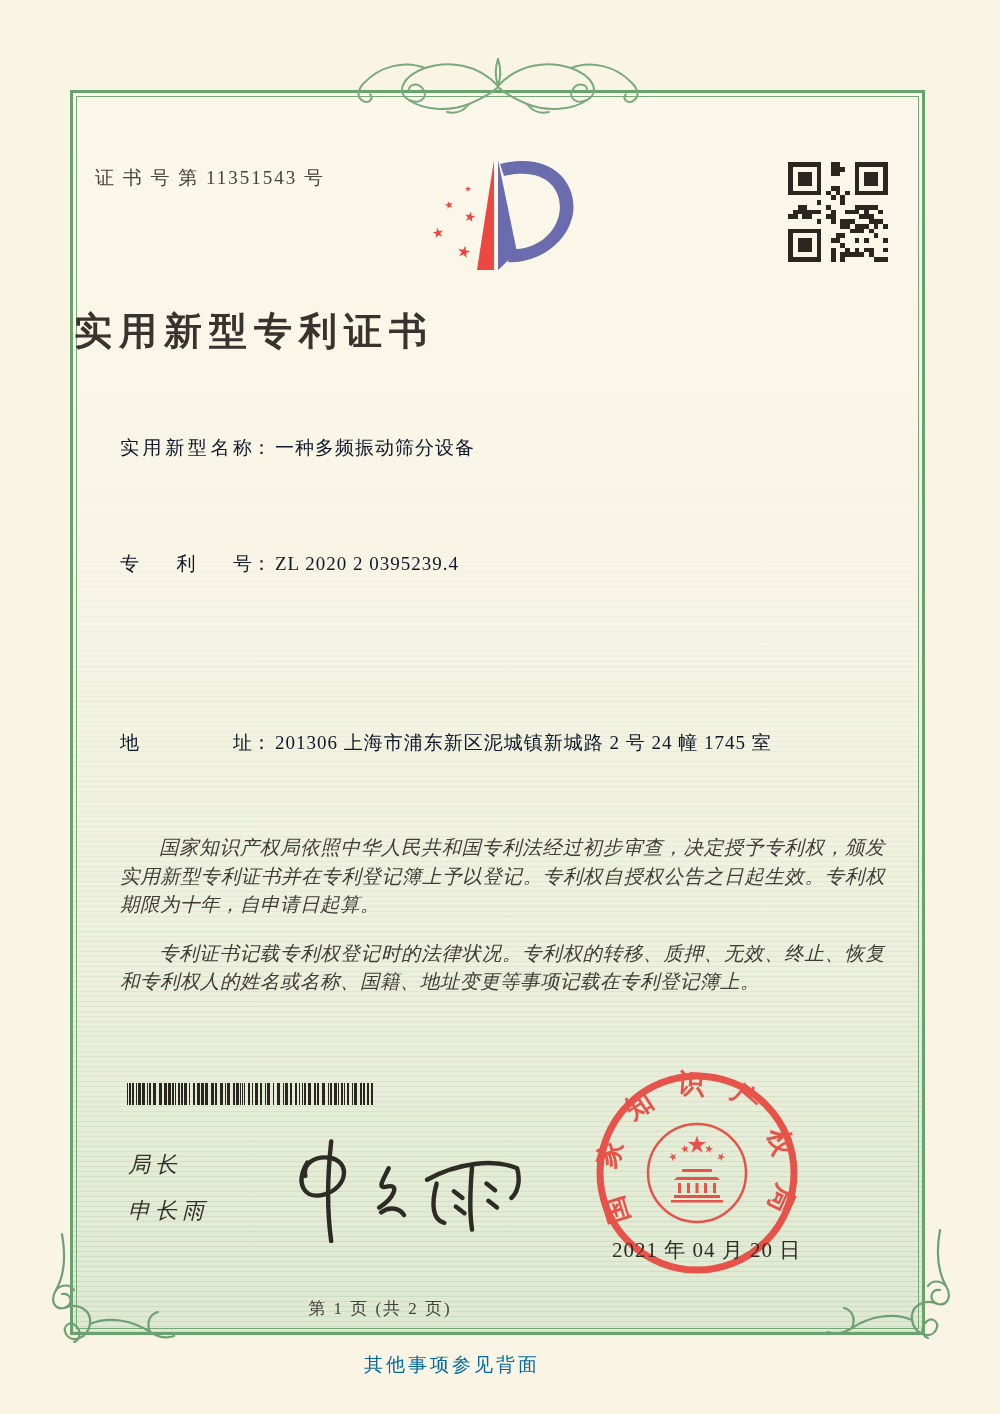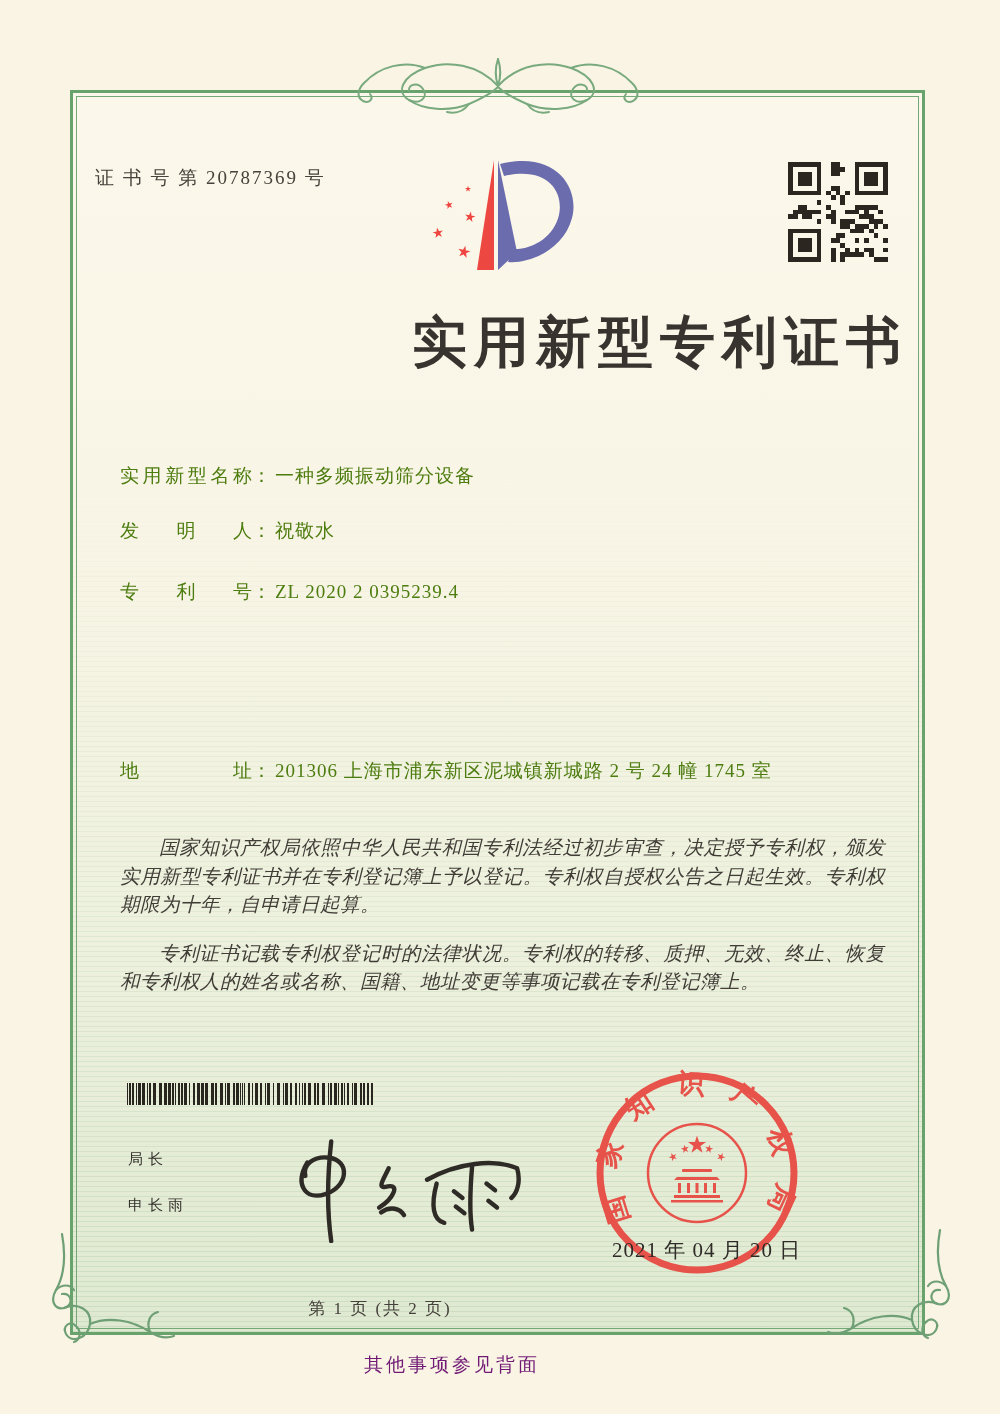--- a/index.html
+++ b/index.html
@@ -16,43 +16,43 @@
   .frame::before{content:"";position:absolute;inset:3px;border:1px solid #74a877;}
   .frame::after{
     content:"";position:absolute;inset:0;pointer-events:none;
     background:repeating-linear-gradient(0deg,rgba(104,160,108,0.16) 0 1px,transparent 1px 5px);
     -webkit-mask-image:linear-gradient(180deg,transparent 0 28%,rgba(0,0,0,.45) 55%,#000 100%);
             mask-image:linear-gradient(180deg,transparent 0 28%,rgba(0,0,0,.45) 55%,#000 100%);
   }
   .abs{position:absolute;}
   .cert-no{left:95px;top:165px;font-size:19px;letter-spacing:2px;color:#46423c;}
   .title{
-    left:59px;width:849px;top:306px;text-align:right;
-    font-size:55px;font-weight:600;letter-spacing:7px;color:#37332e;
-  }
-  .field-row{position:absolute;left:120px;width:780px;font-size:19px;color:#4d7c0f;margin-top:28px;}
+    left:74px;width:849px;top:306px;text-align:left;
+    font-size:38px;font-weight:600;letter-spacing:7px;color:#37332e;
+  }
+  .field-row{position:absolute;left:120px;width:780px;font-size:19px;color:#0f172a;}
   .r0{top:435px}.r1{top:490px}.r2{top:551px}.r3{top:610px}.r4{top:670px}.r5{top:730px}.r6{top:790px}
   .flabel{display:inline-block;width:132px;text-align:justify;text-align-last:justify;vertical-align:baseline;}
   .fcolon{display:inline-block;margin-right:4px;}
   .fvalue{letter-spacing:1px;}
   .fgroup-b{position:absolute;left:368px;top:0;}
   .paras{
     left:120px;top:834px;width:765px;font-size:19.5px;line-height:28.5px;
     text-align:justify;color:#403c36;letter-spacing:0.5px;font-style:italic;
   }
   .paras p{margin:0;text-indent:2em;}
   .paras p + p{margin-top:20px;}
   .sig-title,.sig-name{
     left:128px;font-family:"Liberation Sans","DejaVu Sans",sans-serif;
-    font-size:15px;letter-spacing:5px;color:#34312c;
+    font-size:22px;letter-spacing:5px;color:#34312c;font-style:italic;
   }
   .sig-title{top:1150px;} .sig-name{top:1196px;}
   .seal-date{left:612px;top:1236px;font-size:21px;letter-spacing:1px;color:#2e2b27;}
   .page-ind{left:0;width:760px;top:1297px;text-align:center;font-size:17px;letter-spacing:2px;color:#44403a;}
-  .back-note{left:0;width:904px;top:1352px;text-align:center;font-size:19px;letter-spacing:3px;color:#701a75;}
+  .back-note{left:0;width:904px;top:1352px;text-align:center;font-size:19px;letter-spacing:3px;color:#0369a1;}
   .orn path{stroke:#79aa7e;stroke-width:2;fill:none;stroke-linecap:round;}
   .flr path{stroke:#6fa075;stroke-width:2.2;fill:none;stroke-linecap:round;}
   .sig-ink path{stroke:#2e2a25;stroke-width:4.6;fill:none;stroke-linecap:round;stroke-linejoin:round;}
 </style>
 </head>
 <body>
 
 <div class="sheet">
 
   <div class="frame"></div>
@@ -76,21 +76,21 @@
       <path d="M104,100 C100,90 104,82 112,80"></path>
       <path d="M10,58 C16,52 24,52 28,58"></path>
       <path d="M30,94 C36,100 34,108 28,110"></path>
     </g>
   </svg>
 
   <svg class="abs flr" style="left:826px;top:1228px" width="130" height="118" viewBox="0 0 130 118">
     <use href="#flr" transform="translate(130,0) scale(-1,1)"></use>
   </svg>
 
-  <div class="abs cert-no">证 书 号 第 20787369 号</div>
+  <div class="abs cert-no">证 书 号 第 11351543 号</div>
 
   <svg class="abs" style="left:420px;top:148px" width="170" height="135" viewBox="0 0 170 135">
     <defs>
       <polygon id="star-a" points="0,-1 0.588,0.809 -0.951,-0.309 0.951,-0.309 -0.588,0.809"></polygon>
     </defs>
     <polygon points="74,12 57,122 74,122" fill="#ed4741"></polygon>
     <polygon points="78,12 78,122 97,104" fill="#6b6cae"></polygon>
     <path d="M80,16 C136,2 160,40 152,70 C144,101 110,116 88,114 L92,101 C114,102 134,88 139,67 C144,44 128,18 84,28 Z" fill="#6b6cae"></path>
     <use href="#star-a" transform="translate(48,41) scale(3.2)" fill="#ee4540"></use>
     <use href="#star-a" transform="translate(29,57) scale(4.2) rotate(-15)" fill="#ee4540"></use>
@@ -207,23 +207,20 @@
       <rect x="10" y="6" width="1" height="1" fill="#2b2620"></rect>
       <rect x="6" y="12" width="1" height="1" fill="#2b2620"></rect>
       <rect x="12" y="6" width="1" height="1" fill="#2b2620"></rect>
     </svg>
 
   <div class="abs title">实用新型专利证书</div>
 
   <div class="field-row r0">
     <span class="flabel">实用新型名称</span><span class="fcolon">：</span><span class="fvalue">一种多频振动筛分设备</span>
   </div>
-  <div class="field-row r1">
-    <span class="flabel">发明人</span><span class="fcolon">：</span><span class="fvalue">祝敬水</span>
-  </div>
   <div class="field-row r2">
     <span class="flabel">专利号</span><span class="fcolon">：</span><span class="fvalue">ZL 2020 2 0395239.4</span>
   </div>
   <div class="field-row r5">
     <span class="flabel">地址</span><span class="fcolon">：</span><span class="fvalue">201306 上海市浦东新区泥城镇新城路 2 号 24 幢 1745 室</span>
   </div>
 
   <div class="abs paras">
     <p>国家知识产权局依照中华人民共和国专利法经过初步审查，决定授予专利权，颁发实用新型专利证书并在专利登记簿上予以登记。专利权自授权公告之日起生效。专利权期限为十年，自申请日起算。</p>
     <p>专利证书记载专利权登记时的法律状况。专利权的转移、质押、无效、终止、恢复和专利权人的姓名或名称、国籍、地址变更等事项记载在专利登记簿上。</p>

